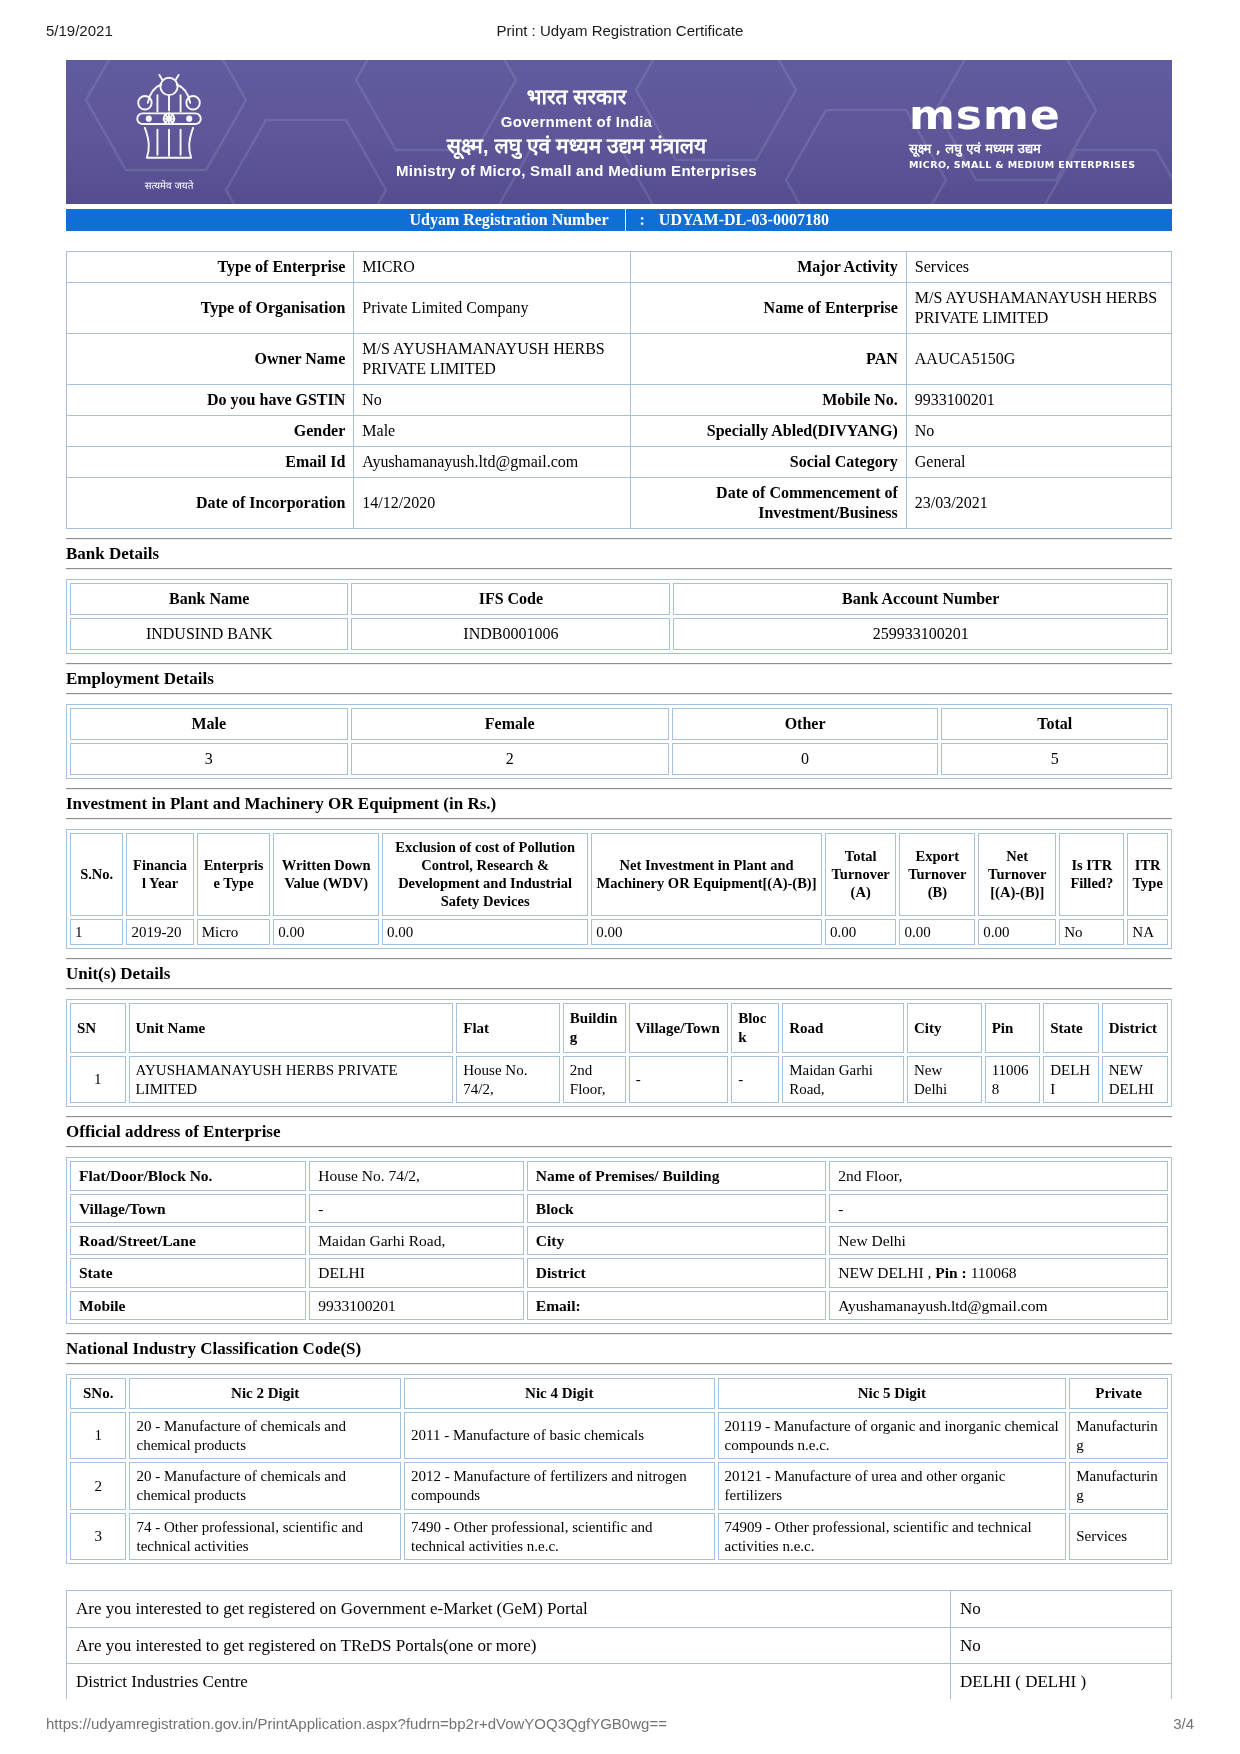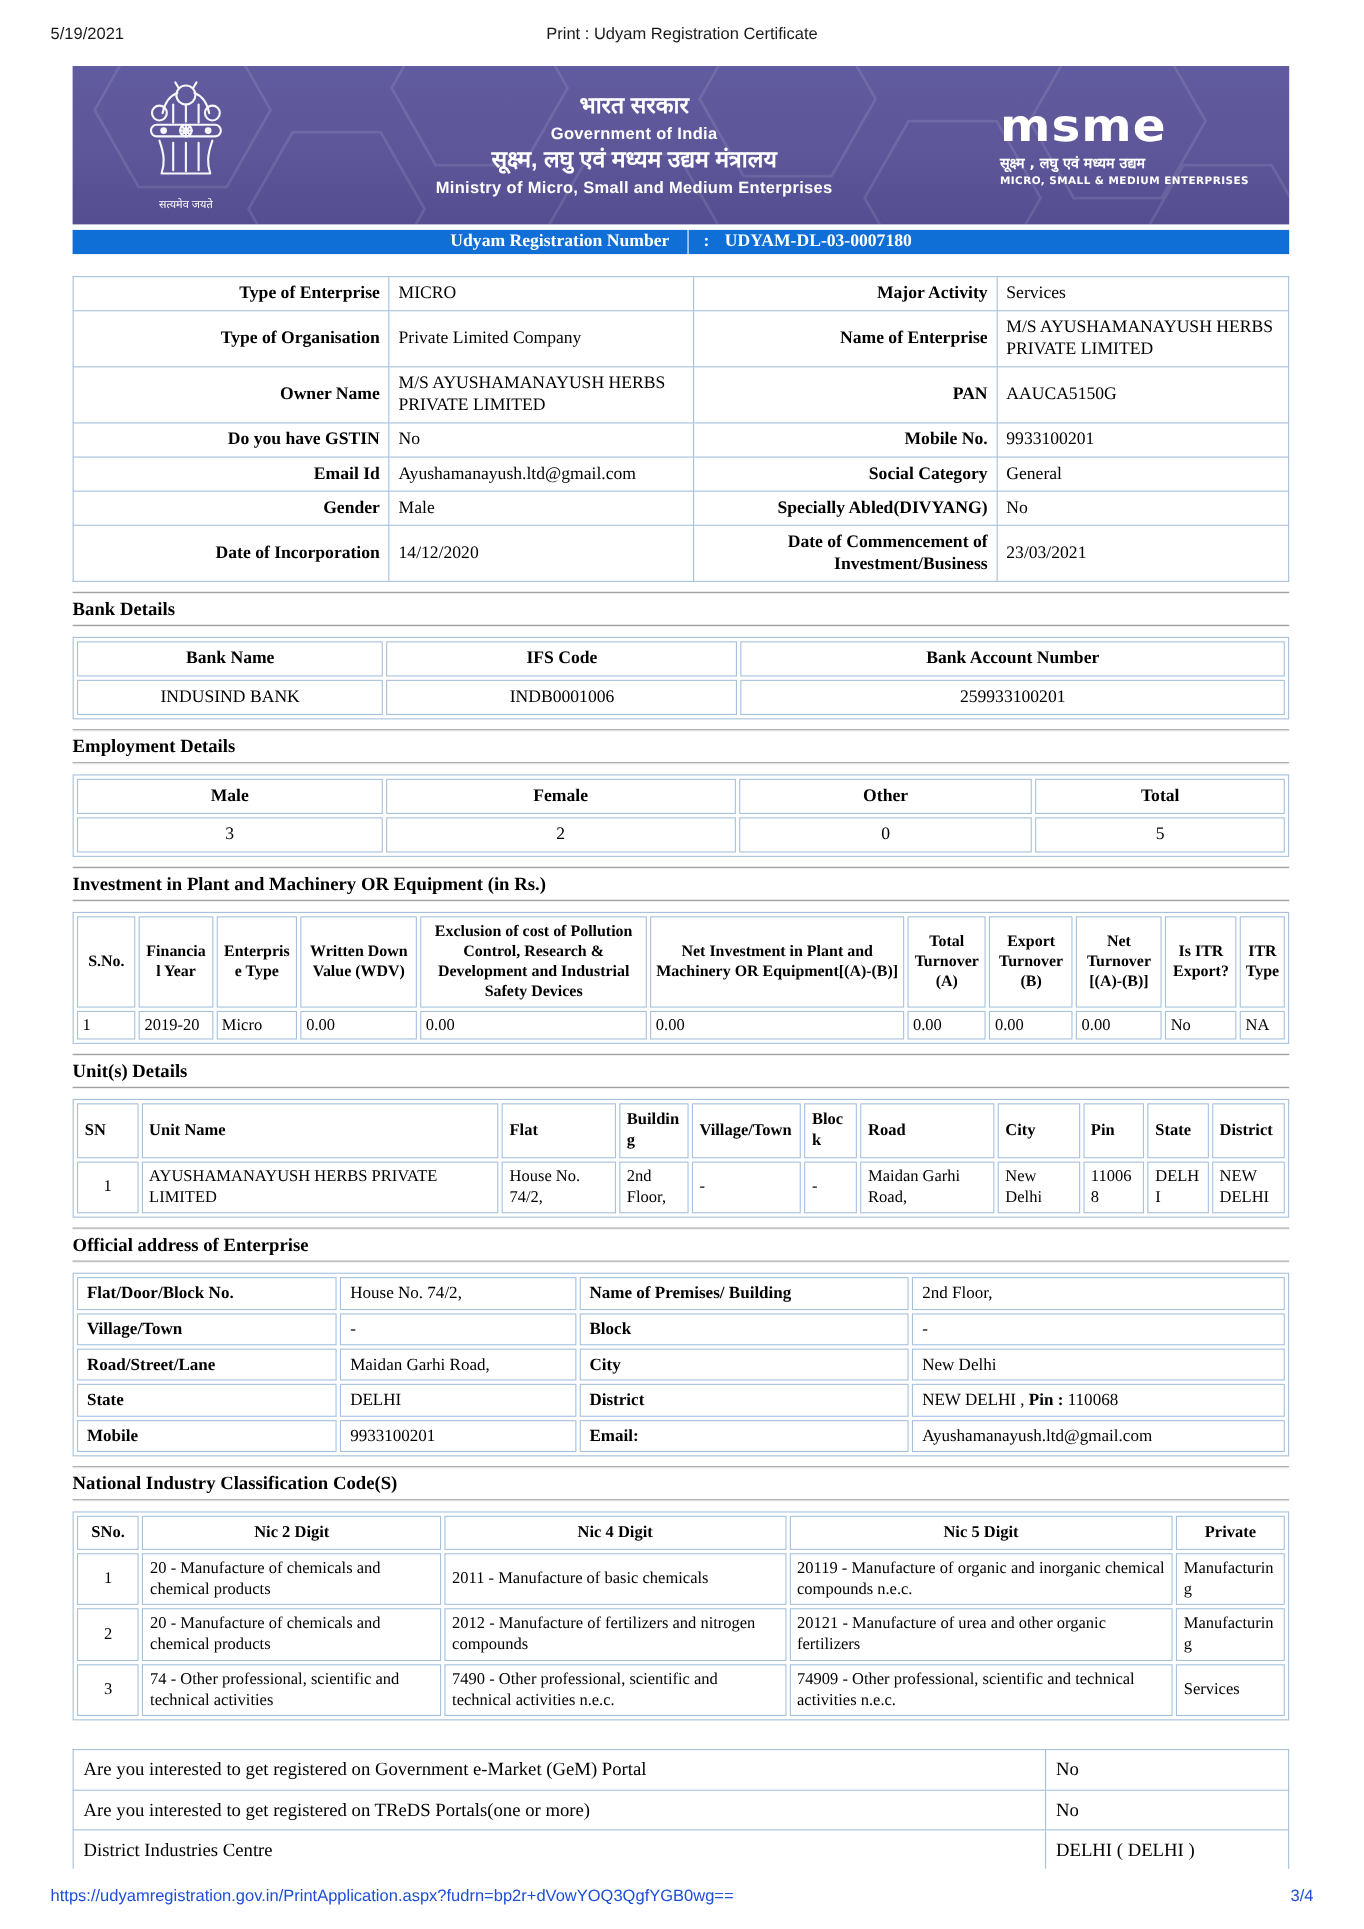--- a/index.html
+++ b/index.html
@@ -14,21 +14,21 @@
     font-family:"Liberation Serif","DejaVu Serif",serif;color:#000;
   }
   
   .print-header{
     position:relative;padding:22px 68px 0 46px;height:44px;
     font-family:"Liberation Sans","DejaVu Sans",sans-serif;font-size:15px;color:#1a1a1a;
   }
   .print-title{position:absolute;left:0;right:0;top:22px;text-align:center;}
   .print-footer{
     position:absolute;bottom:22px;left:0;right:0;padding:0 46px;
-    font-family:"Liberation Sans","DejaVu Sans",sans-serif;font-size:15px;color:#1d4ed8;
+    font-family:"Liberation Sans","DejaVu Sans",sans-serif;font-size:15px;color:#737373;
     display:flex;justify-content:space-between;
   }
   
   .content{margin:0 68px 0 66px;width:1106px;}
   
   .banner{
     position:relative;margin-top:16px;height:144px;
     background:linear-gradient(180deg,#615b9f 0%,var(--banner-purple,#5d5799) 55%,#544e90 100%);
     display:flex;align-items:center;padding:0 28px;overflow:hidden;
   }
@@ -177,30 +177,30 @@
         <td class="lbl">PAN</td>
         <td class="val">AAUCA5150G</td>
       </tr>
       <tr>
         <td class="lbl">Do you have GSTIN</td>
         <td class="val">No</td>
         <td class="lbl">Mobile No.</td>
         <td class="val">9933100201</td>
       </tr>
       <tr>
+        <td class="lbl">Gender</td>
+        <td class="val">Male</td>
+        <td class="lbl">Specially Abled(DIVYANG)</td>
+        <td class="val">No</td>
+      </tr>
+      <tr>
         <td class="lbl">Email Id</td>
         <td class="val">Ayushamanayush.ltd@gmail.com</td>
         <td class="lbl">Social Category</td>
         <td class="val">General</td>
-      </tr>
-      <tr>
-        <td class="lbl">Gender</td>
-        <td class="val">Male</td>
-        <td class="lbl">Specially Abled(DIVYANG)</td>
-        <td class="val">No</td>
       </tr>
       <tr>
         <td class="lbl">Date of Incorporation</td>
         <td class="val">14/12/2020</td>
         <td class="lbl">Date of Commencement of Investment/Business</td>
         <td class="val">23/03/2021</td>
       </tr>
     </tbody>
       </table>
 
@@ -274,21 +274,21 @@
           <tr>
         <th>S.No.</th>
         <th>Financial Year</th>
         <th>Enterprise Type</th>
         <th>Written Down Value (WDV)</th>
         <th>Exclusion of cost of Pollution Control, Research &amp; Development and Industrial Safety Devices</th>
         <th>Net Investment in Plant and Machinery OR Equipment[(A)-(B)]</th>
         <th>Total Turnover (A)</th>
         <th>Export Turnover (B)</th>
         <th>Net Turnover [(A)-(B)]</th>
-        <th>Is ITR Export?</th>
+        <th>Is ITR Filled?</th>
         <th>ITR Type</th>
       </tr>
       <tr>
         <td>1</td>
         <td>2019-20</td>
         <td>Micro</td>
         <td>0.00</td>
         <td>0.00</td>
         <td>0.00</td>
         <td>0.00</td>

